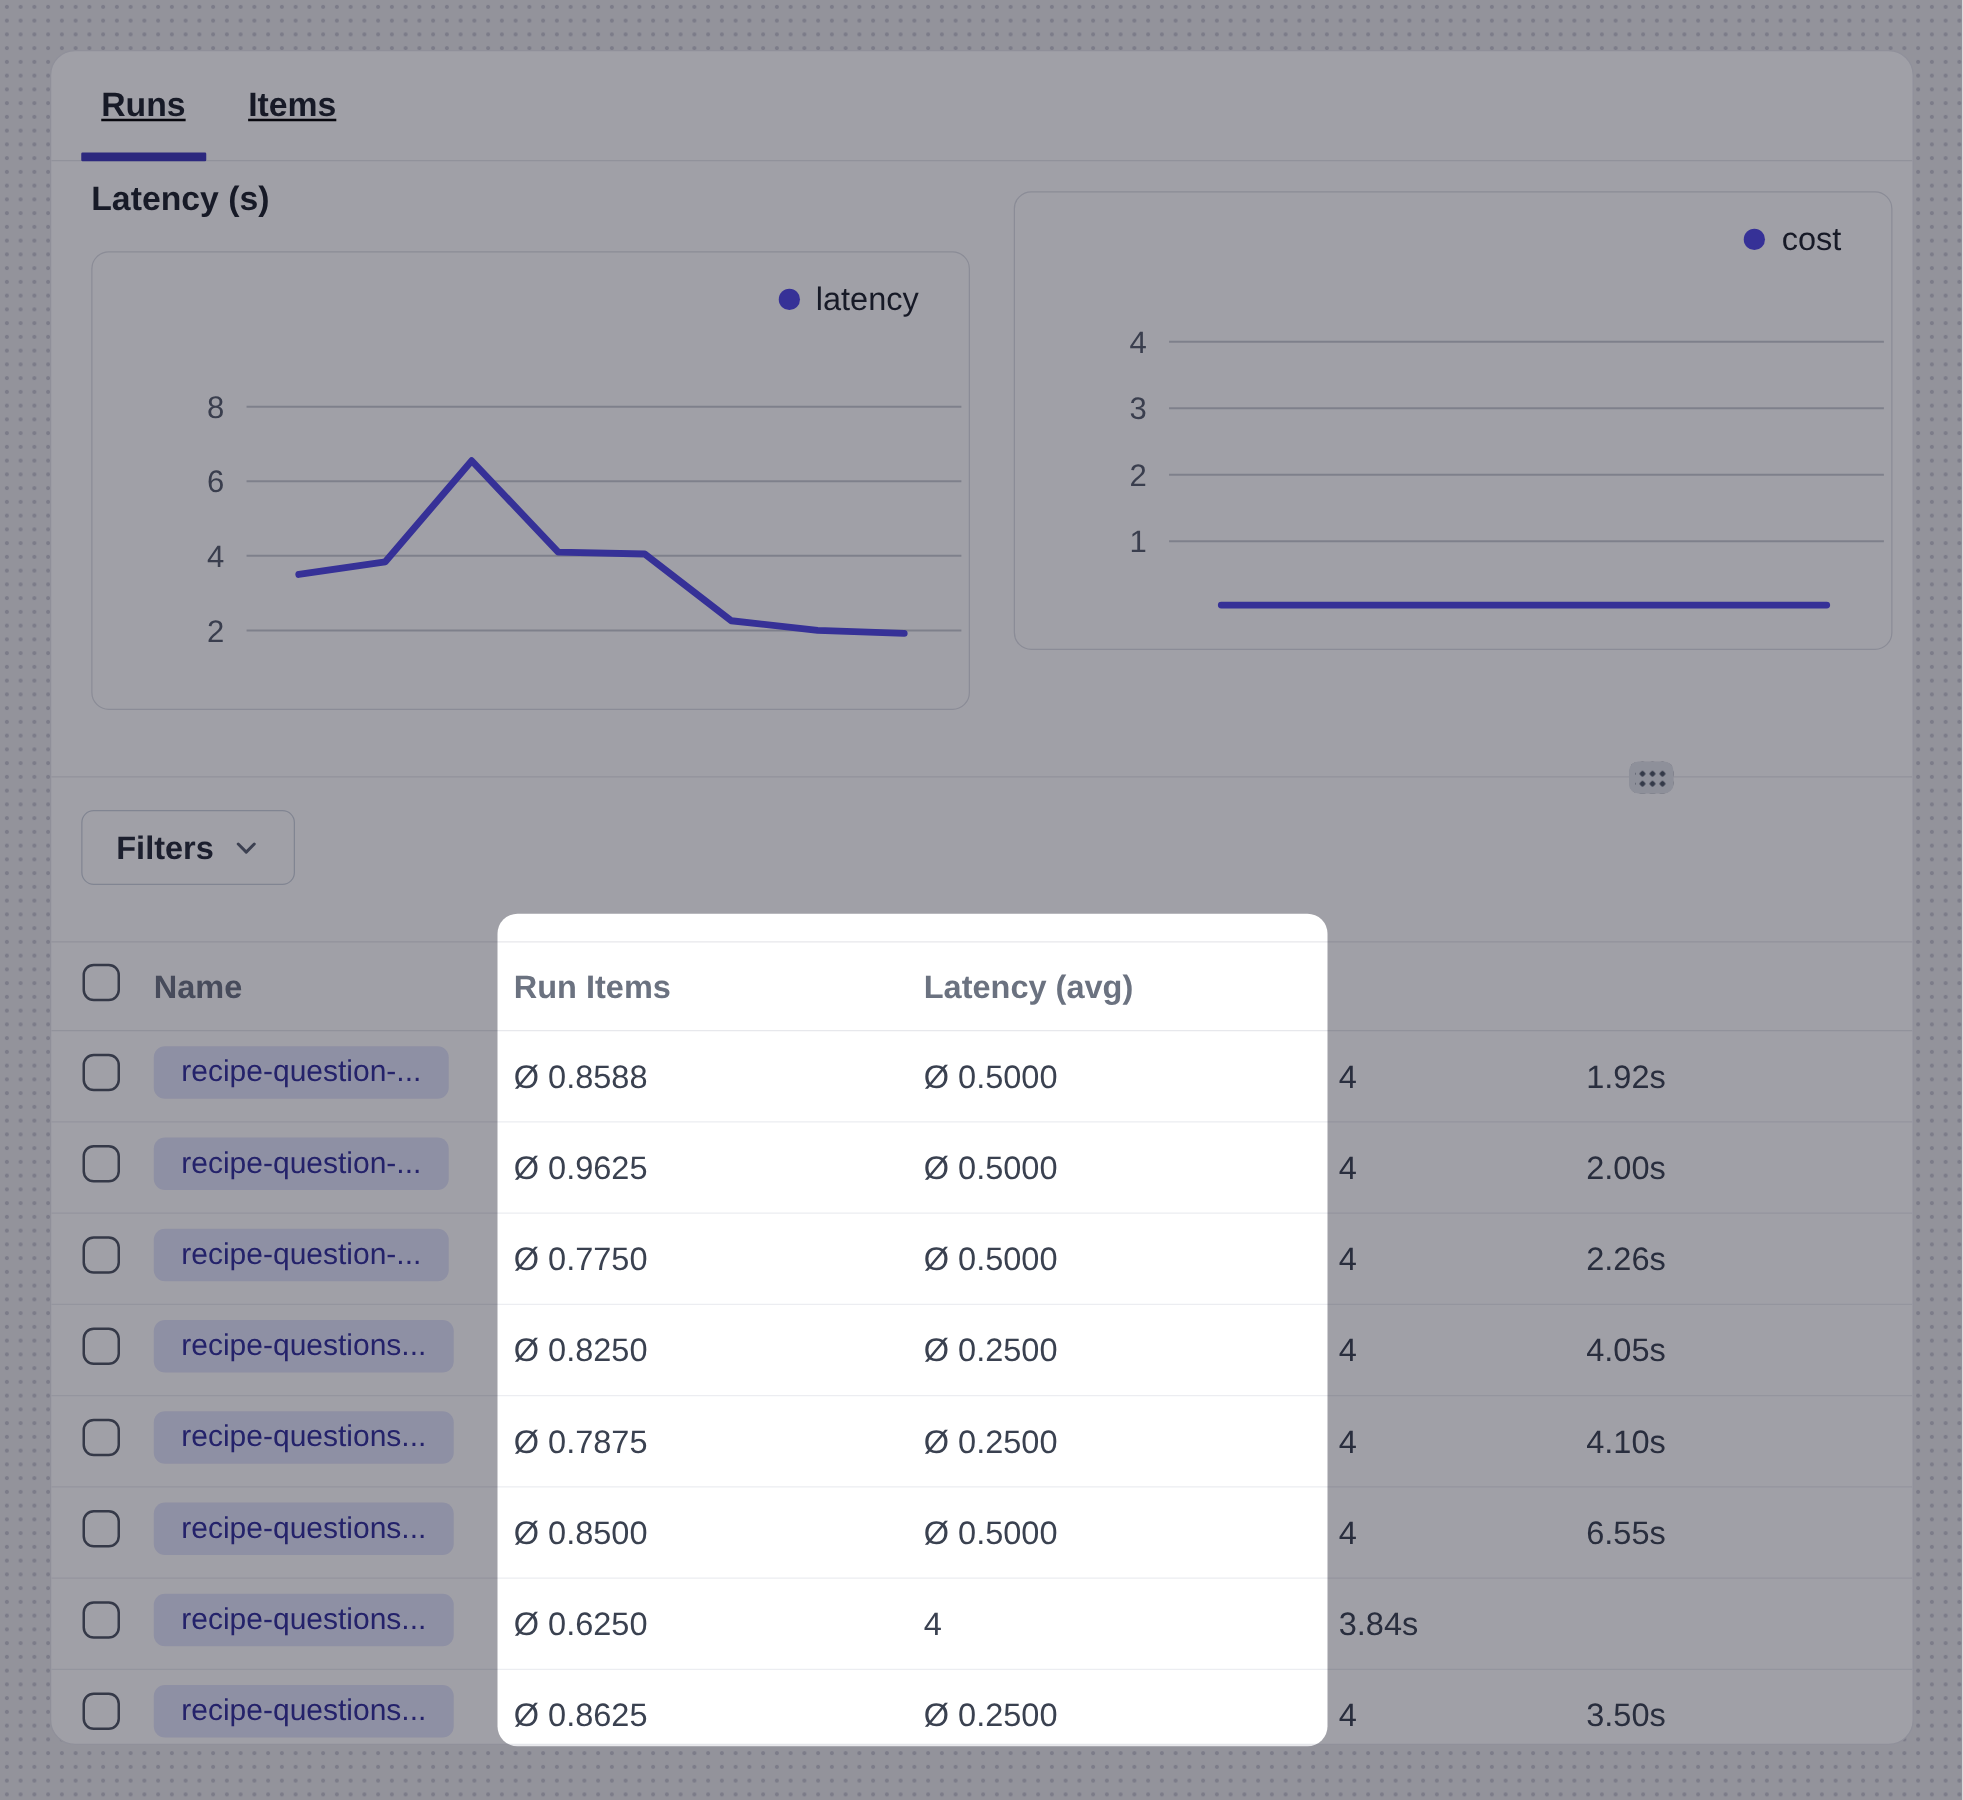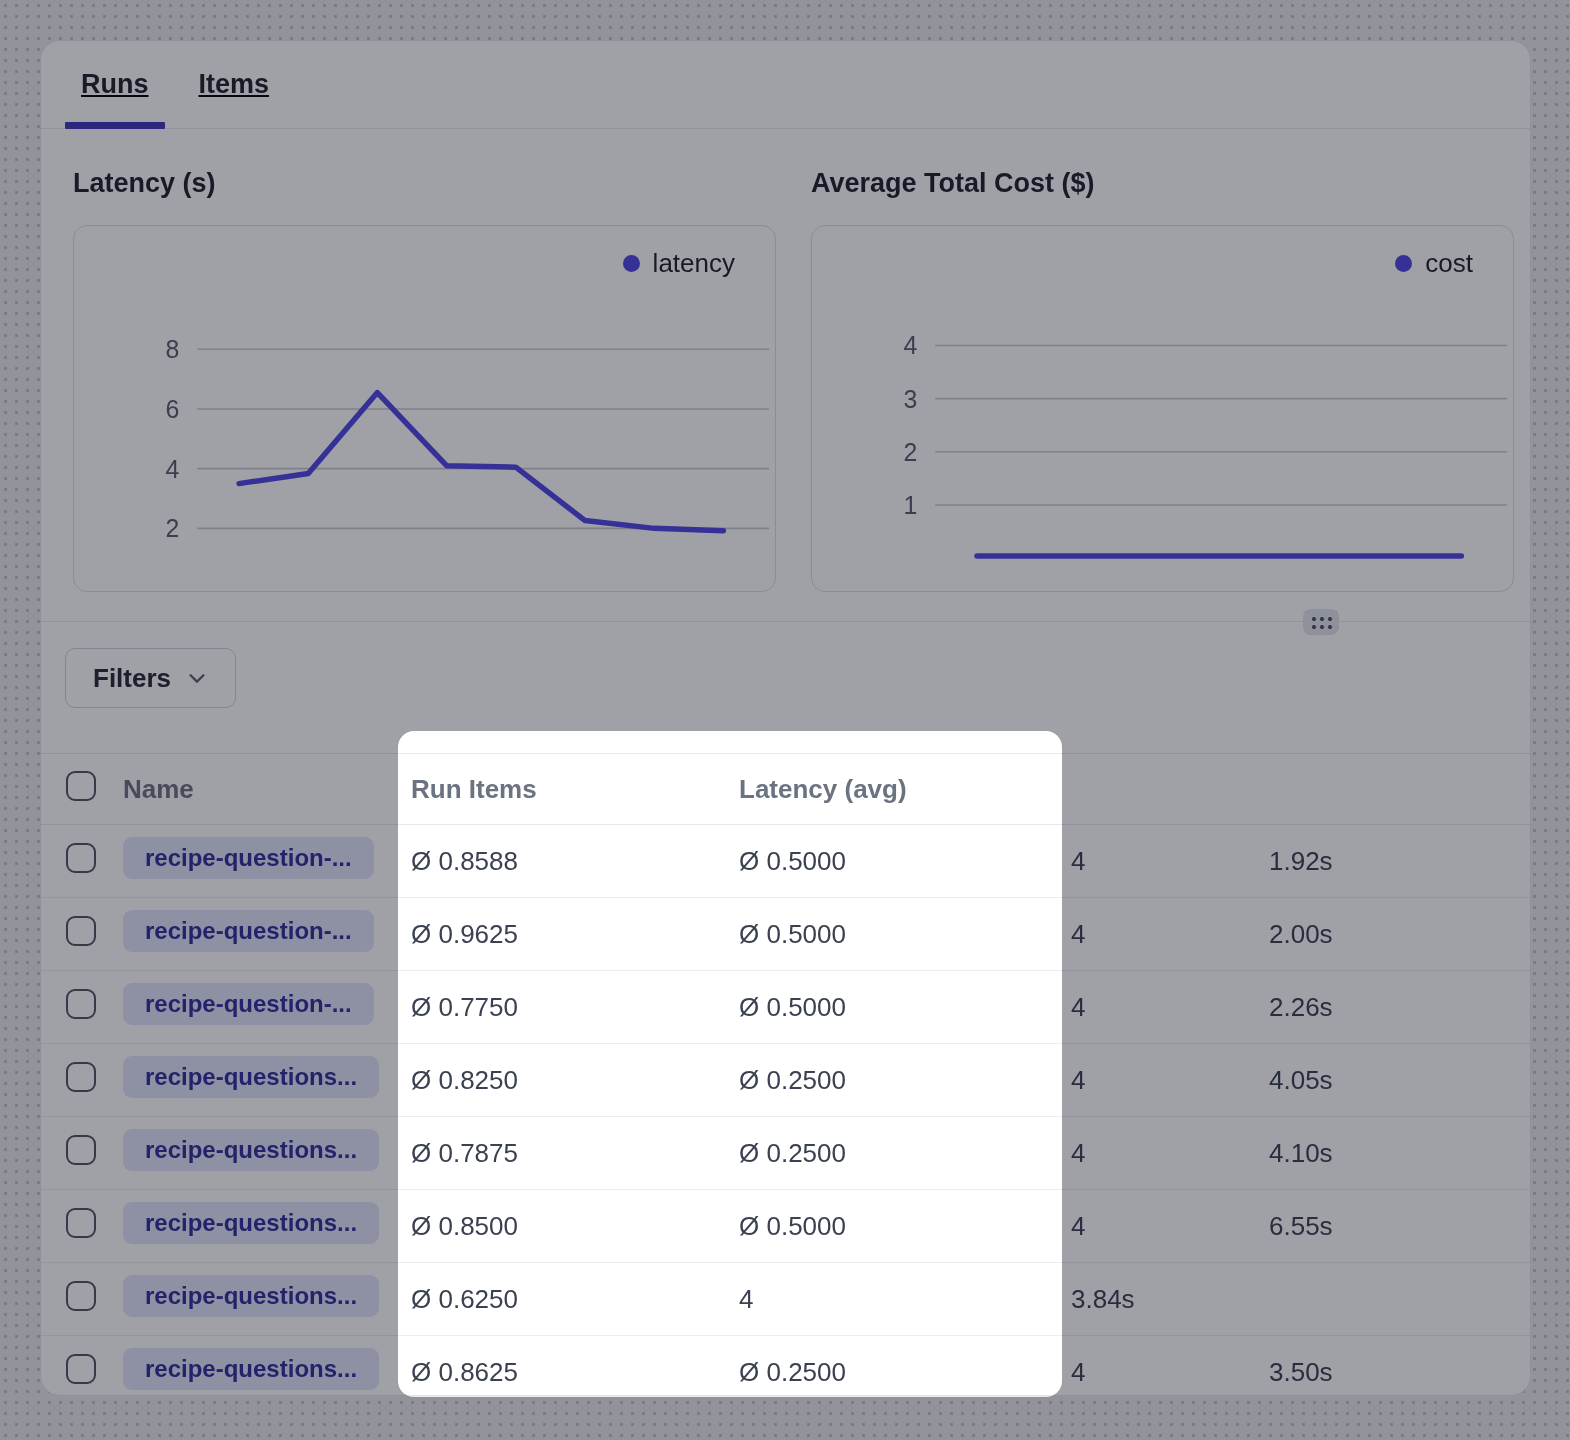--- a/index.html
+++ b/index.html
@@ -57,21 +57,21 @@
     border-radius: 1px;
   }
   
   .charts-section {
     height: 492px;
     padding: 0 0 0 32px;
   }
   .charts-flex { display: flex; gap: 35px; }
   .chart-block { width: 703px; }
   .chart-title {
-    margin-top: 36px;
+    margin-top: 12px;
     height: 36px;
     line-height: 36px;
     font-size: 27px;
     font-weight: 700;
     color: #1c212b;
   }
   .chart-card {
     position: relative;
     margin-top: 24px;
     width: 703px; height: 367px;
@@ -163,21 +163,21 @@
     cursor: pointer;
   }
   .name-badge {
     display: inline-block;
     max-width: 272px;
     padding: 7px 22px;
     border-radius: 9px;
     background: #e2e4fa;
     color: #312e9a;
     font-size: 24px;
-    font-weight: 700;
+    font-weight: 400;
     white-space: nowrap;
     overflow: hidden;
     cursor: pointer;
   }
   
   .spotlight {
     position: absolute;
     left: 398px; top: 731px;
     width: 664px; height: 666px;
     border-radius: 16px;
@@ -218,21 +218,20 @@
                 <text x="105" y="132.99999999999997" text-anchor="end" font-size="25" fill="#565d6b">8</text>
                 <polyline points="165.0,259.0 234.6,248.8 304.1,167.5 373.7,241.0 443.3,242.5 512.9,296.2 582.4,304.0 652.0,306.4" fill="none" stroke="#4f46e5" stroke-width="5.5" stroke-linejoin="round" stroke-linecap="round"></polyline>
               </svg>
             <div class="legend">
               <span class="legend-dot"></span>
               <span>latency</span>
             </div>
           </div>
         </div>
         <div class="chart-block">
-          <div class="chart-title">Average Total Cost ($)</div>
           <div class="chart-card">
             <svg id="cost-svg" viewBox="0 0 703 367">
                 <line x1="123" x2="698" y1="280.52173913043475" y2="280.52173913043475" stroke="#c7cad1" stroke-width="1.6"></line>
                 <text x="105" y="289.52173913043475" text-anchor="end" font-size="25" fill="#565d6b">1</text>
                 <line x1="123" x2="698" y1="227.04347826086956" y2="227.04347826086956" stroke="#c7cad1" stroke-width="1.6"></line>
                 <text x="105" y="236.04347826086956" text-anchor="end" font-size="25" fill="#565d6b">2</text>
                 <line x1="123" x2="698" y1="173.56521739130434" y2="173.56521739130434" stroke="#c7cad1" stroke-width="1.6"></line>
                 <text x="105" y="182.56521739130434" text-anchor="end" font-size="25" fill="#565d6b">3</text>
                 <line x1="123" x2="698" y1="120.0869565217391" y2="120.0869565217391" stroke="#c7cad1" stroke-width="1.6"></line>
                 <text x="105" y="129.0869565217391" text-anchor="end" font-size="25" fill="#565d6b">4</text>

